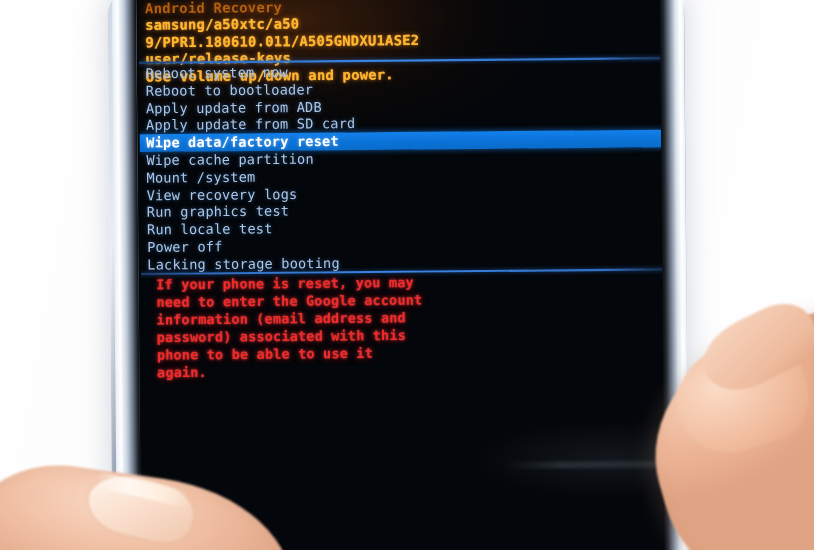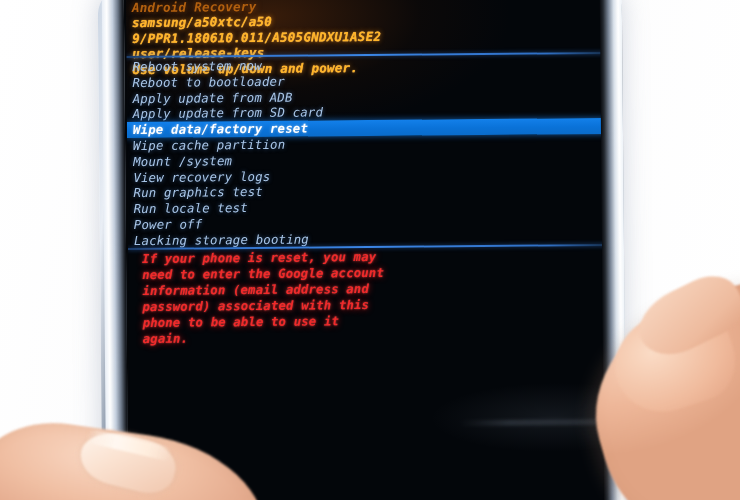--- a/index.html
+++ b/index.html
@@ -1,21 +1,21 @@
 <!DOCTYPE html>
 <html><head>
 <meta charset="utf-8">
 <style>
   html,body{margin:0;padding:0;}
   body{
     width:740px;height:500px;overflow:hidden;
     background:#ffffff;
     font-family:"DejaVu Sans Mono","Liberation Mono",monospace;
   }
-  #stage{position:relative;width:740px;height:500px;overflow:hidden;background:#5eead4;font-style:italic;}
+  #stage{position:relative;width:740px;height:500px;overflow:hidden;background:#5eead4;}
 
   
   .backdrop{
     position:absolute;inset:0;
     background:linear-gradient(100deg,#ffffff 0%,#fbfbfc 40%,#ffffff 100%);
   }
 
   
   .phone{
     position:absolute;left:100px;top:-14px;width:524px;height:528px;

